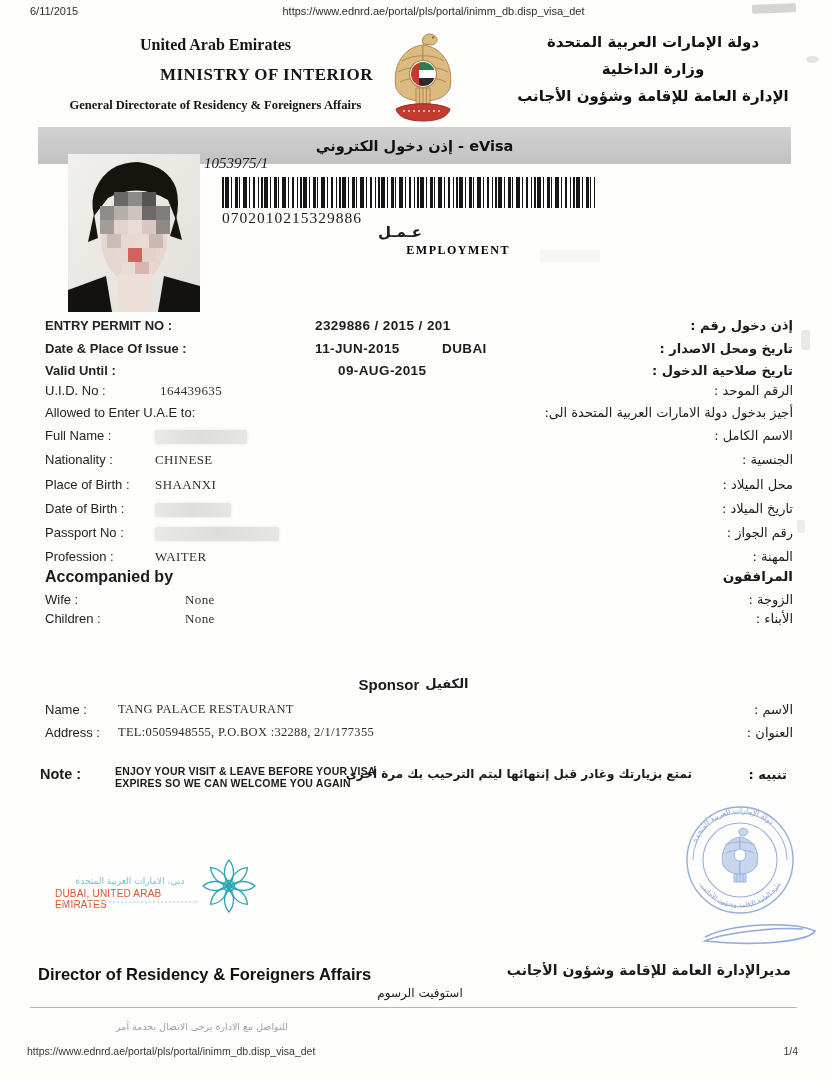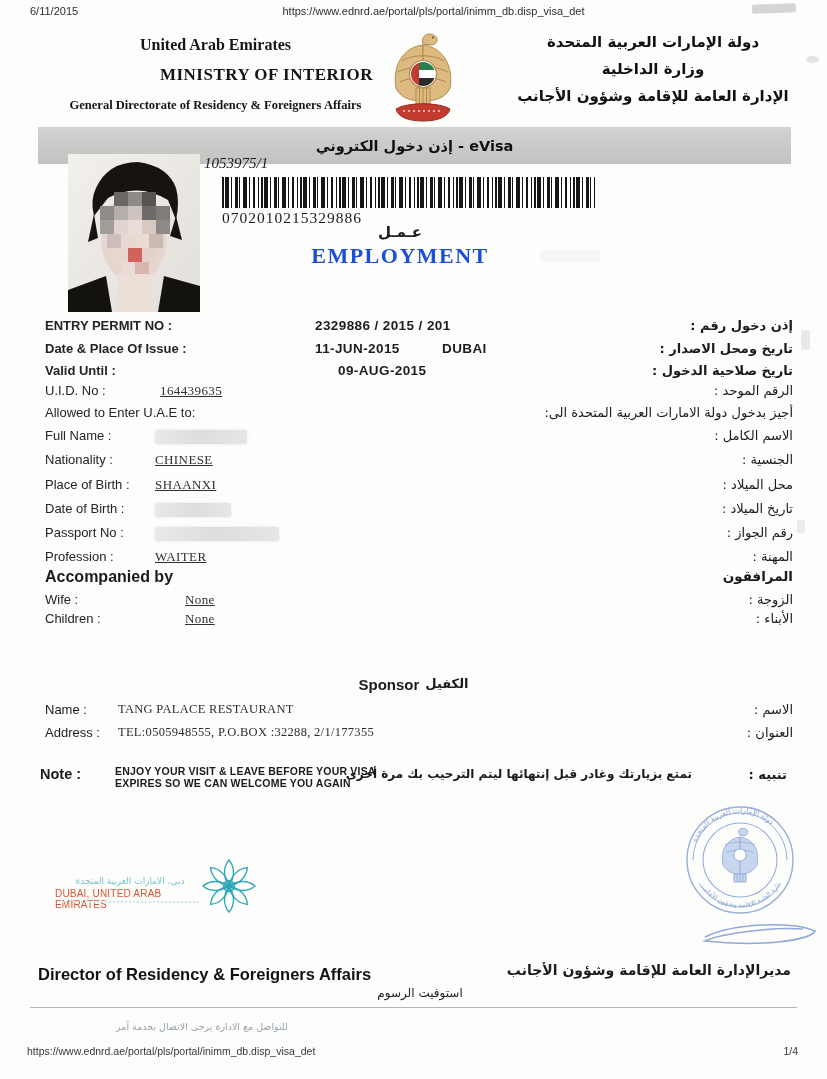--- a/index.html
+++ b/index.html
@@ -37,30 +37,30 @@
   .filenum{left:204px;top:155px;font-size:15px;font-style:italic;}
   .barcode{left:222px;top:177px;width:373px;height:31px;
     background:repeating-linear-gradient(90deg,
       #161616 0 2px,#fff 2px 3px,#161616 3px 7px,#fff 7px 9px,
       #161616 9px 10px,#fff 10px 13px,#161616 13px 16px,#fff 16px 17px,
       #161616 17px 18px,#fff 18px 21px,#161616 21px 25px,#fff 25px 27px,
       #161616 27px 28px,#fff 28px 31px,#161616 31px 33px,#fff 33px 36px,
       #161616 36px 37px,#fff 37px 39px);}
   .barnum{left:222px;top:209px;font-size:15.5px;letter-spacing:1px;}
   .vtype-ar{left:320px;top:223px;width:160px;text-align:center;font-size:15px;font-weight:bold;}
-  .vtype-en{left:290px;top:243px;width:220px;text-align:center;font-family:"Liberation Serif",serif;
-            font-weight:bold;font-size:22px;letter-spacing:1.5px;color:#1d4ed8;}
+  .vtype-en{left:290px;top:243px;width:220px;text-align:right;font-family:"Liberation Serif",serif;
+            font-weight:bold;font-size:12px;letter-spacing:1.5px;color:#000000;}
 
   
   .fields{left:40px;right:34px;top:316px;height:330px;}
   .frow{position:absolute;left:0;right:0;height:22px;}
   .lbl{position:absolute;left:5px;font-size:13px;color:#242424;white-space:nowrap;}
   .val{position:absolute;font-size:13px;white-space:nowrap;}
   .vb{font-weight:bold;font-size:13.5px;letter-spacing:.4px;color:#1d1d1d;}
-  .vs{font-family:"Liberation Serif",serif;color:#30302e;letter-spacing:.4px;text-decoration:underline;}
+  .vs{font-family:"Liberation Serif",serif;color:#30302e;letter-spacing:.4px;}
   .alabel{position:absolute;right:0;font-size:13px;color:#1a1a1a;white-space:nowrap;}
   .redact{position:absolute;height:14px;border-radius:2px;
           background:linear-gradient(90deg,#e9e9e7,#dddddb,#e6e6e4);box-shadow:0 0 3px #e3e3e1;}
   .acc-h{font-size:16px;font-weight:bold;color:#1a1a1a;}
 
   
   .sp-title{left:0;right:0;top:676px;display:flex;justify-content:center;align-items:flex-start;gap:6px;}
   .sp-title .en{font-weight:bold;font-size:15px;}
   .sp-title .arr{font-weight:bold;font-size:13px;}
   .sponsor-rows{left:40px;right:34px;top:700px;height:56px;}

